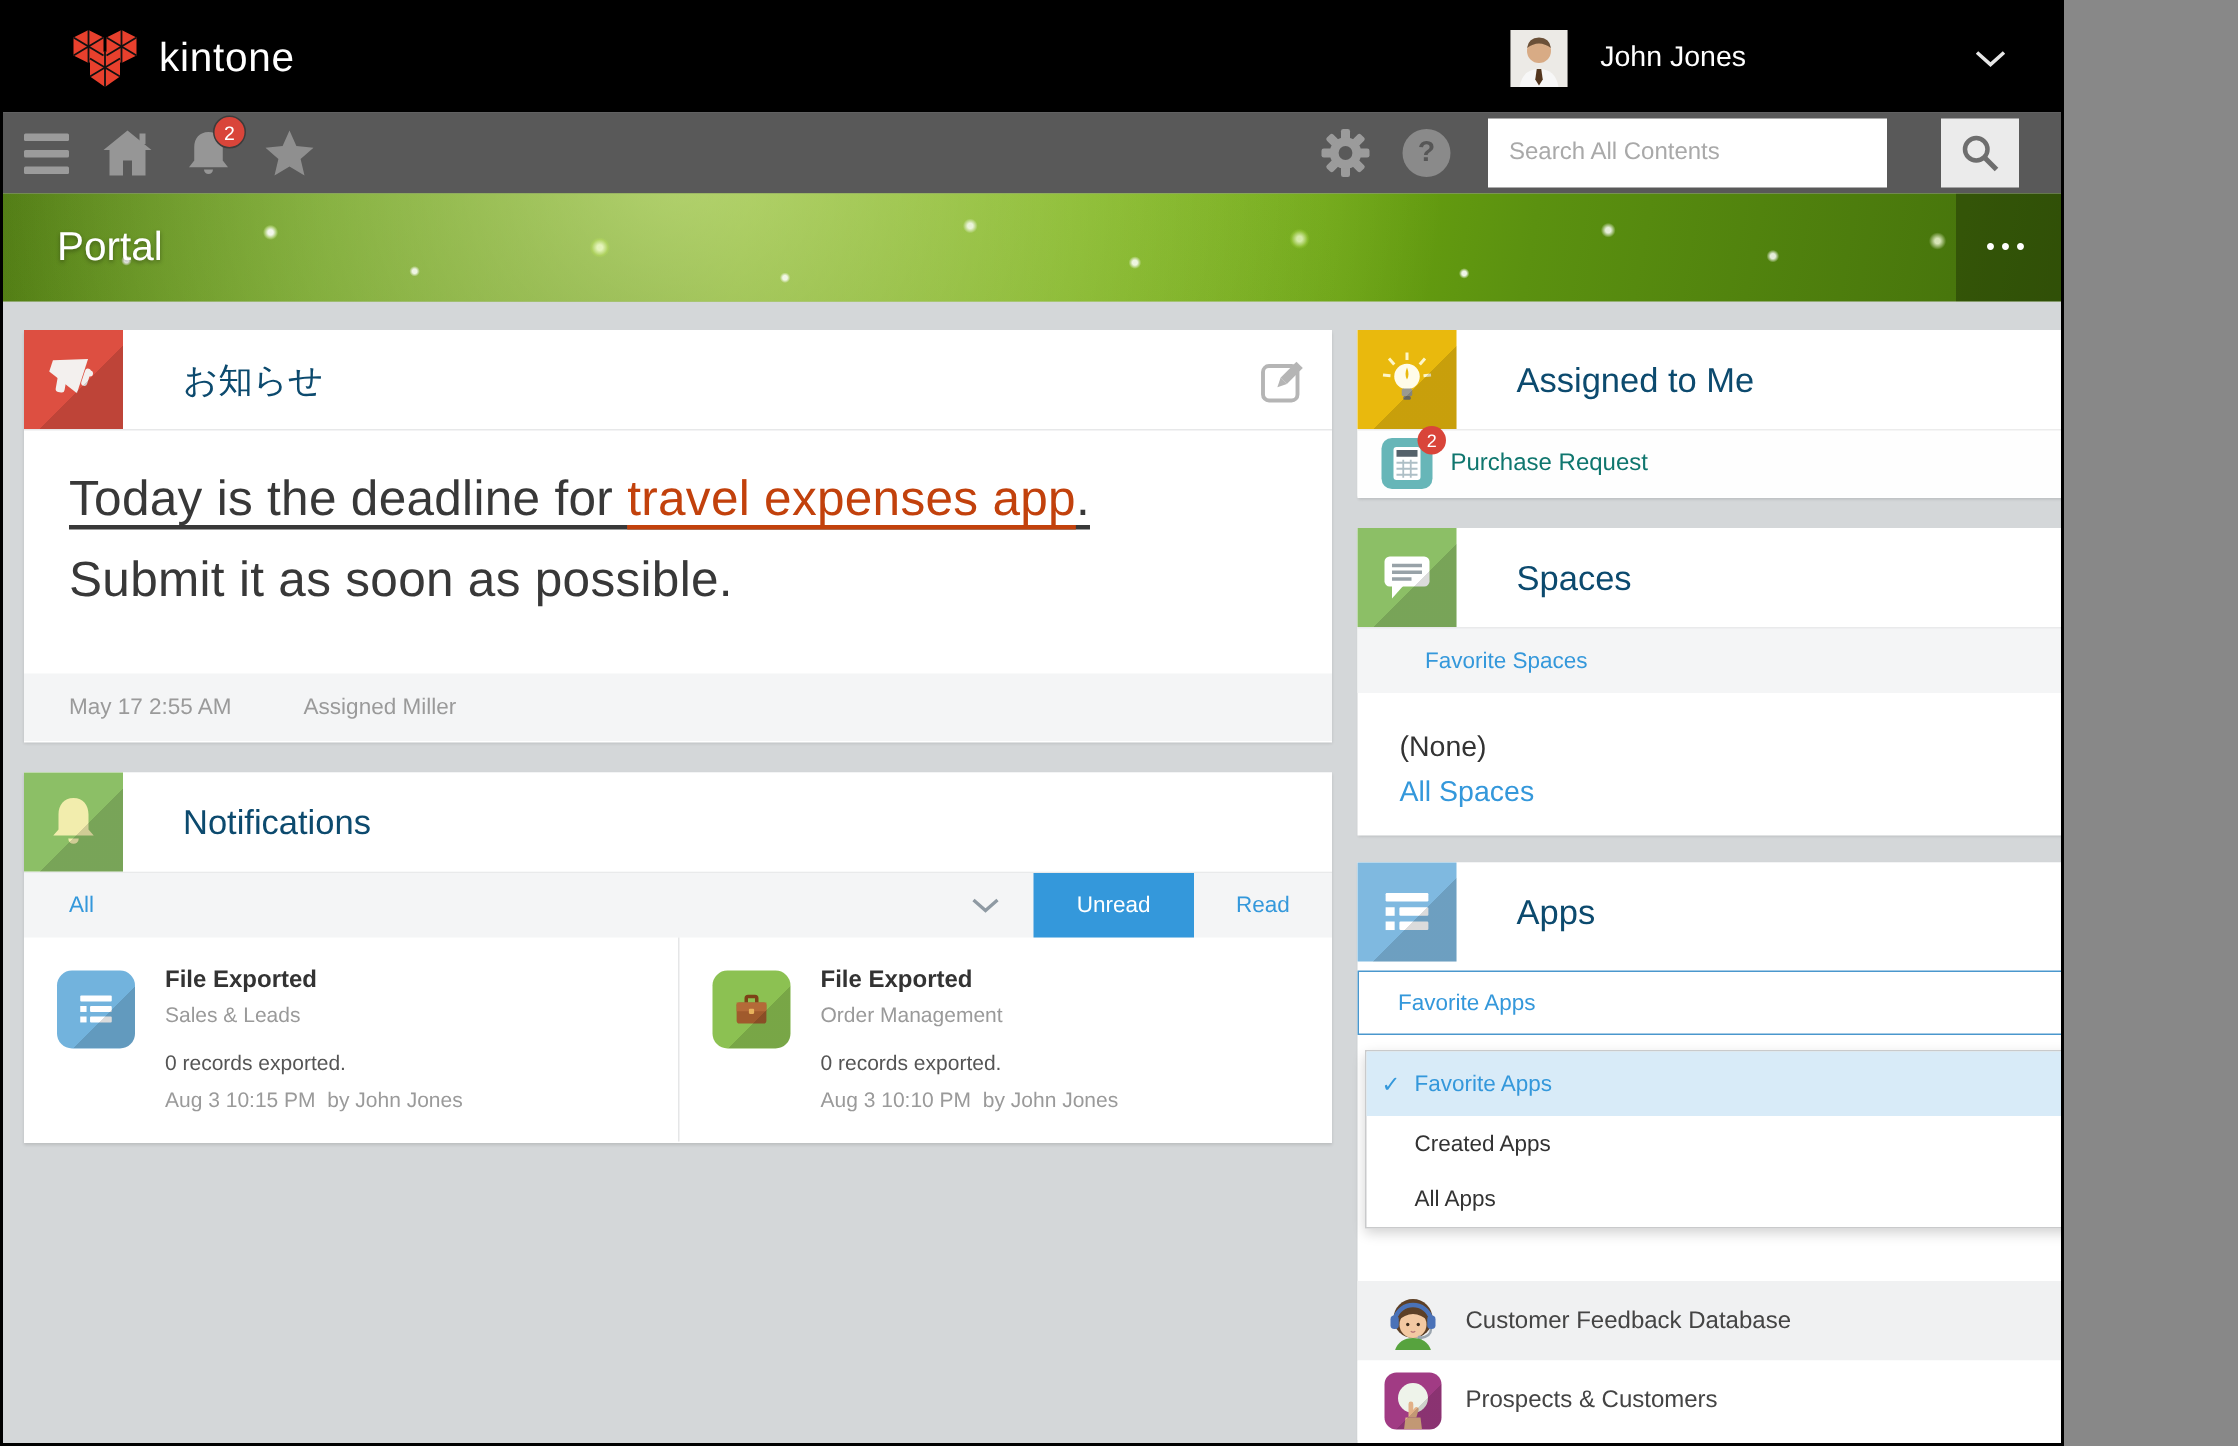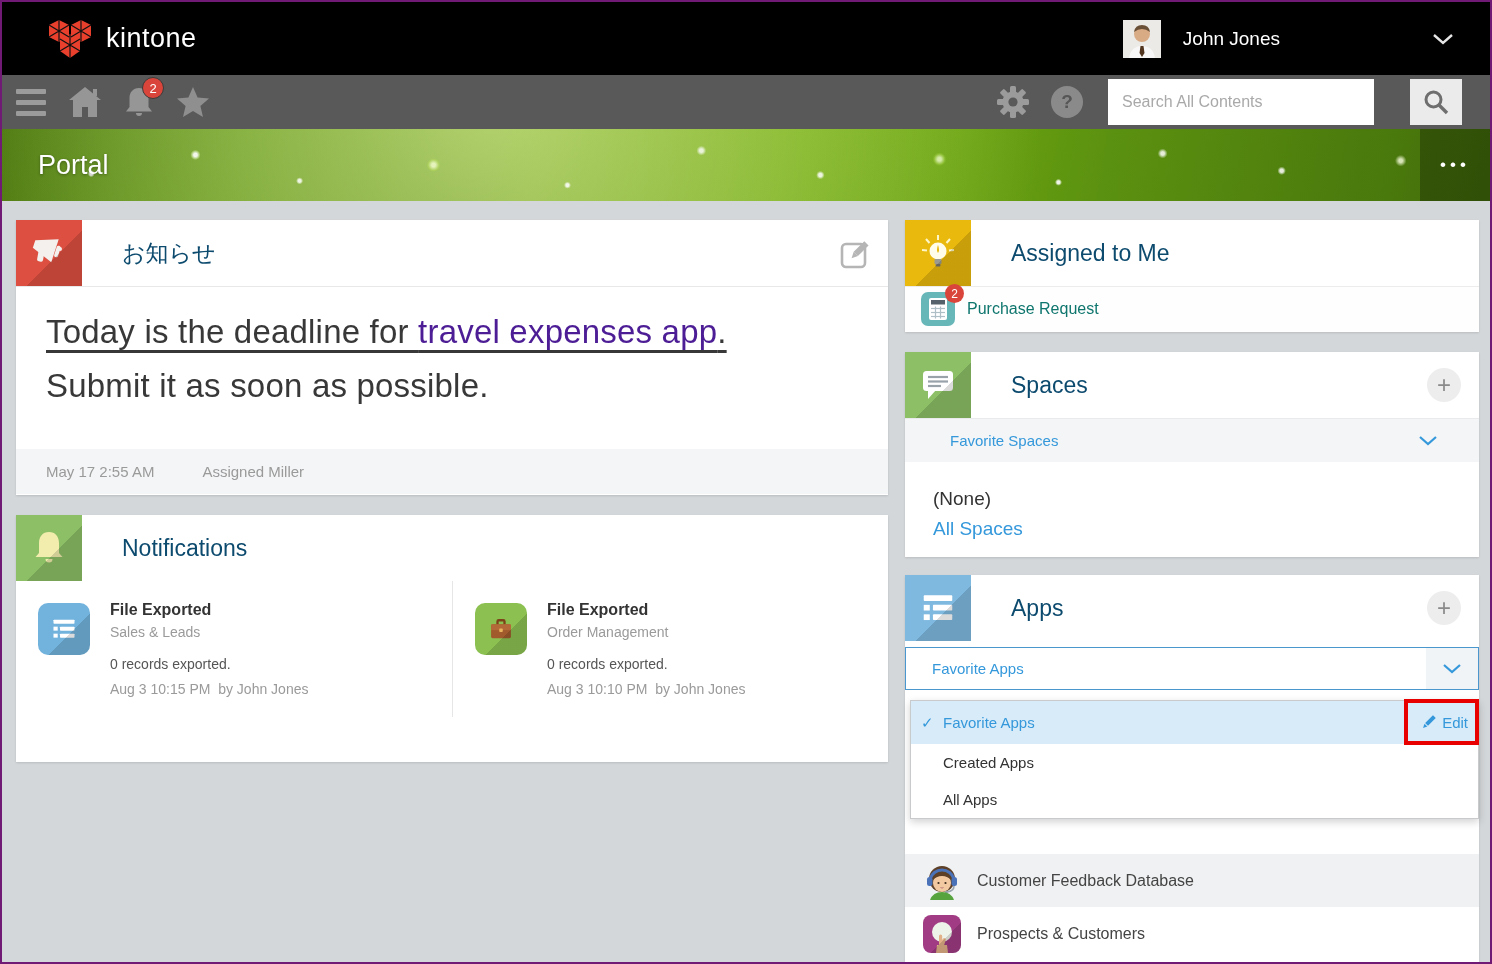--- a/index.html
+++ b/index.html
@@ -1,19 +1,19 @@
 <!DOCTYPE html>
 <html><head>
 <meta charset="utf-8">
 <style>
   * { margin:0; padding:0; box-sizing:border-box; }
   html,body { background:#888; }
   body { font-family:"Liberation Sans", sans-serif; }
-  .page { position:relative; width:1492px; height:964px; background:#d4d7d9;
-          border:2px solid #701a75; overflow:hidden; }
+  .page { position:relative; width:1376px; height:964px; background:#d4d7d9;
+          border:2px solid #000000; overflow:hidden; }
 
   
   .topbar { position:absolute; left:0; top:0; width:100%; height:73px; background:#000;
             display:flex; align-items:center; }
   .logo { display:flex; align-items:center; gap:14px; margin-left:46px; cursor:pointer; }
   .logo-text { color:#fff; font-size:27px; letter-spacing:.5px; }
   .user-area { position:absolute; right:36px; top:0; height:73px; display:flex; align-items:center; gap:22px; cursor:pointer; }
   .avatar { width:38px; height:38px; background:#e9e5e1; overflow:hidden; }
   .user-name { color:#fff; font-size:19px; margin-right:120px; }
   .user-chevron { margin-left:10px; }
@@ -70,21 +70,21 @@
               background:#ededee; border:none; color:#8b8b8b; font-size:24px; line-height:1; cursor:pointer;
               display:flex; align-items:center; justify-content:center; font-weight:300; }
 
   .subrow { height:44px; background:#f4f5f6; display:flex; align-items:center; padding:0 35px; border-top:1px solid #e9eaeb; }
   .blue { color:#3498db; }
   .gray-sep { border-top:1px solid #e7e8e9; }
 
   
   .annc-body { padding:26px 30px 0 30px; height:163px; font-size:33px; color:#383838; letter-spacing:.2px; }
   .annc-line1 { text-decoration:underline; text-underline-offset:7px; margin-bottom:16px; }
-  .annc-link { color:#4c1d95; cursor:pointer;text-align:center; }
+  .annc-link { color:#c2410c; text-decoration:underline; cursor:pointer;text-align:center; }
   .annc-foot { height:45px; background:#f4f5f6; display:flex; align-items:center; font-size:15px; color:#9a9a9a; }
   .annc-foot span:first-child { margin-left:30px; }
   .annc-foot span:last-child { margin-left:48px; }
   .edit-sq-btn { position:absolute; right:18px; top:19px; background:none; border:none; cursor:pointer; }
 
   
   .nfilter { height:44px; background:#f4f5f6; display:flex; align-items:stretch; border-top:1px solid #e9eaeb; }
   .nfilter .all { display:flex; align-items:center; margin-left:30px; font-size:15px; cursor:pointer; }
   .nfilter .spacer { flex:1; }
   .nfilter .chev { display:flex; align-items:center; margin-right:22px; cursor:pointer; }
@@ -272,20 +272,31 @@
     <div class="whead">
       <div class="wicon" style="background:#8cbf66">
         <svg width="34" height="36" viewBox="0 0 34 36" class="svg-block">
           <path d="M17 2c-6.5 0-10 4.8-10 11v10L3.5 27h27L27 23V13C27 6.8 23.5 2 17 2z" fill="#f2edad"></path>
           <path d="M13.5 29a3.5 3.5 0 0 0 7 0z" fill="#f2edad"></path>
         </svg>
         <span class="shadow"></span>
       </div>
       <span class="wtitle">Notifications</span>
     </div>
+    <div class="nfilter">
+      <span class="all blue">All</span>
+      <span class="spacer"></span>
+      <span class="chev">
+        <svg width="20" height="11" viewBox="0 0 20 11">
+            <polyline points="2,2 10,9 18,2" fill="none" stroke="#8f9aa3" stroke-width="2.2"></polyline>
+          </svg>
+      </span>
+      <button class="btn-unread">Unread</button>
+      <button class="btn-read">Read</button>
+    </div>
     <div class="nitems">
       <div class="nitem">
         <span class="appicon" style="background:#72b3dd">
           <svg width="30" height="28" viewBox="0 0 24 24" class="svg-block">
             <g fill="#fff">
                 <rect x="3" y="4" width="18" height="3.4" rx=".6"></rect>
             <rect x="3" y="10" width="3.6" height="3.4"></rect>
                 <rect x="8.6" y="10" width="12.4" height="3.4" rx=".6"></rect>
             <rect x="3" y="16" width="3.6" height="3.4"></rect>
                 <rect x="8.6" y="16" width="12.4" height="3.4" rx=".6"></rect>

